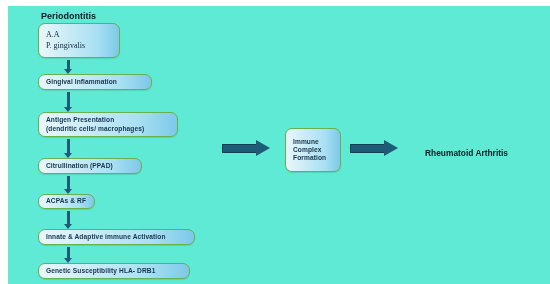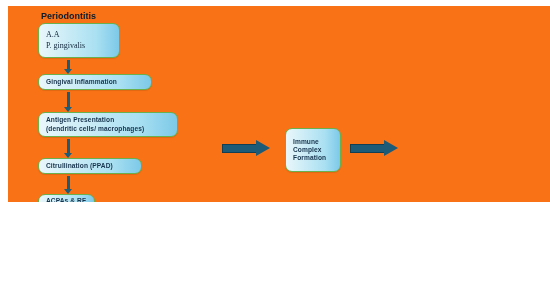--- a/index.html
+++ b/index.html
@@ -13,22 +13,22 @@
     height: 284px;
     font-family: "Liberation Sans", sans-serif;
     overflow: hidden;
   }
 
   #figure-canvas {
     position: absolute;
     left: 8px;
     top: 6px;
     width: 542px;
-    height: 196px;
-    background: #f97316;
+    height: 278px;
+    background: #5eead4;
     overflow: hidden;
   }
 
   
   .node {
     position: absolute;
     box-sizing: border-box;
     border: 1px solid #6ab04c;
     border-radius: 7px;
     background: linear-gradient(to right, #e9f7fb 0%, #d6f0f8 22%, #a9e0f2 72%, #7cc9e8 100%);
@@ -200,14 +200,15 @@
     <div class="line">Immune</div>
     <div class="line">Complex</div>
     <div class="line">Formation</div>
   </div>
 
   <div class="arrow-right" style="left:342px; top:134px; width:48px;">
     <div class="shaft" style="width:36px;"></div>
     <div class="head" style="left:34px;"></div>
   </div>
 
+  <div class="outcome-text" style="left:417px; top:142px;">Rheumatoid Arthritis</div>
 
 </div>
 
 </body></html>

